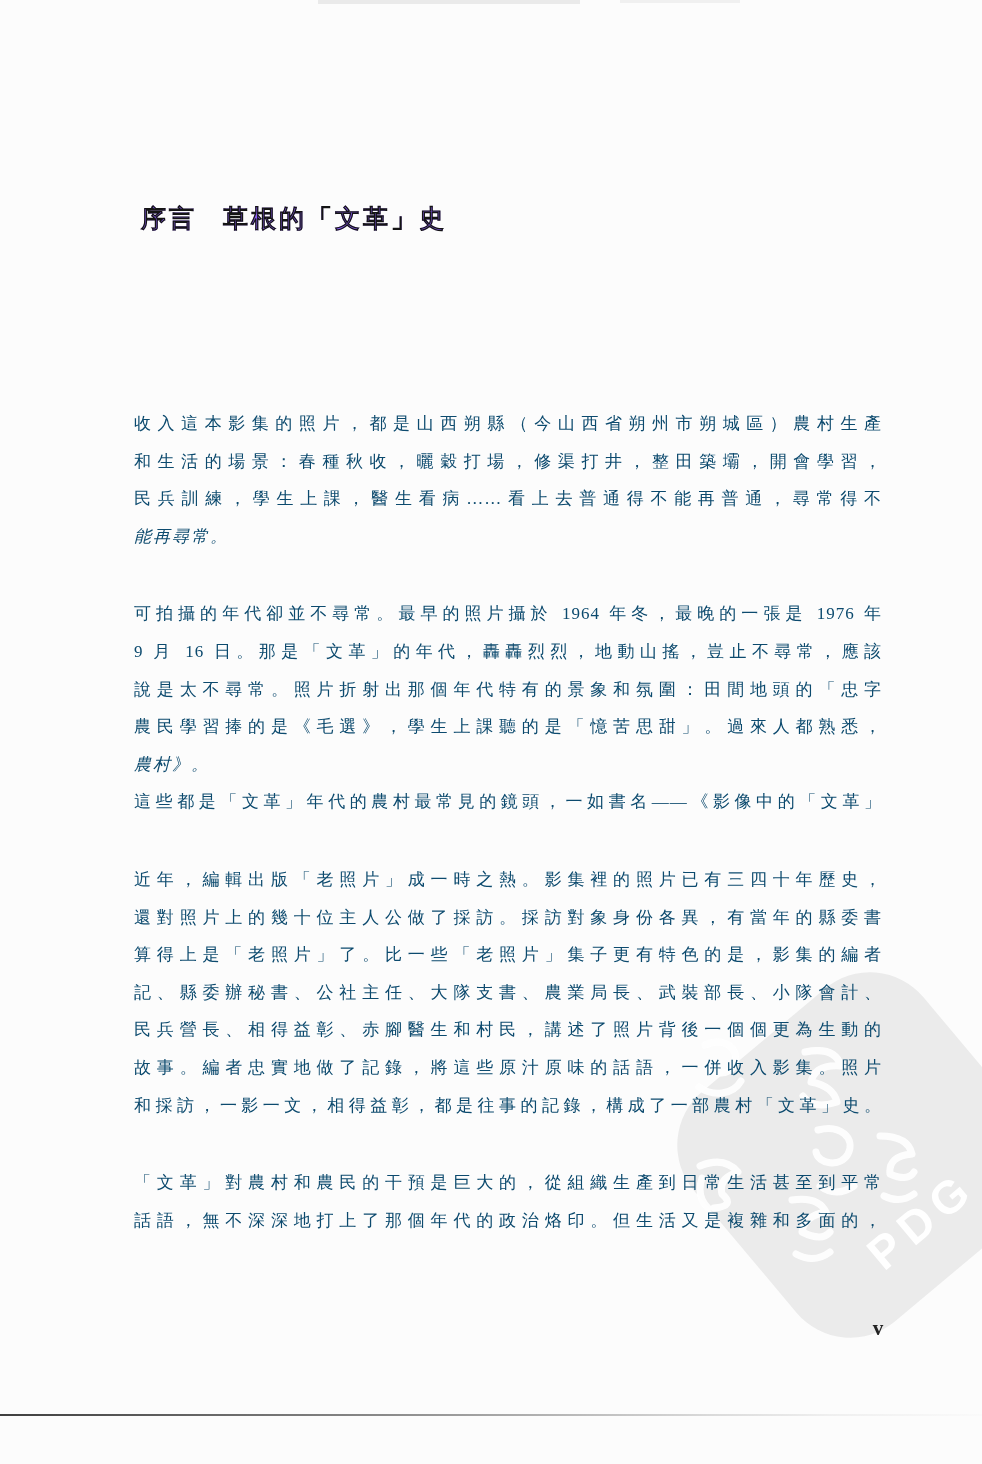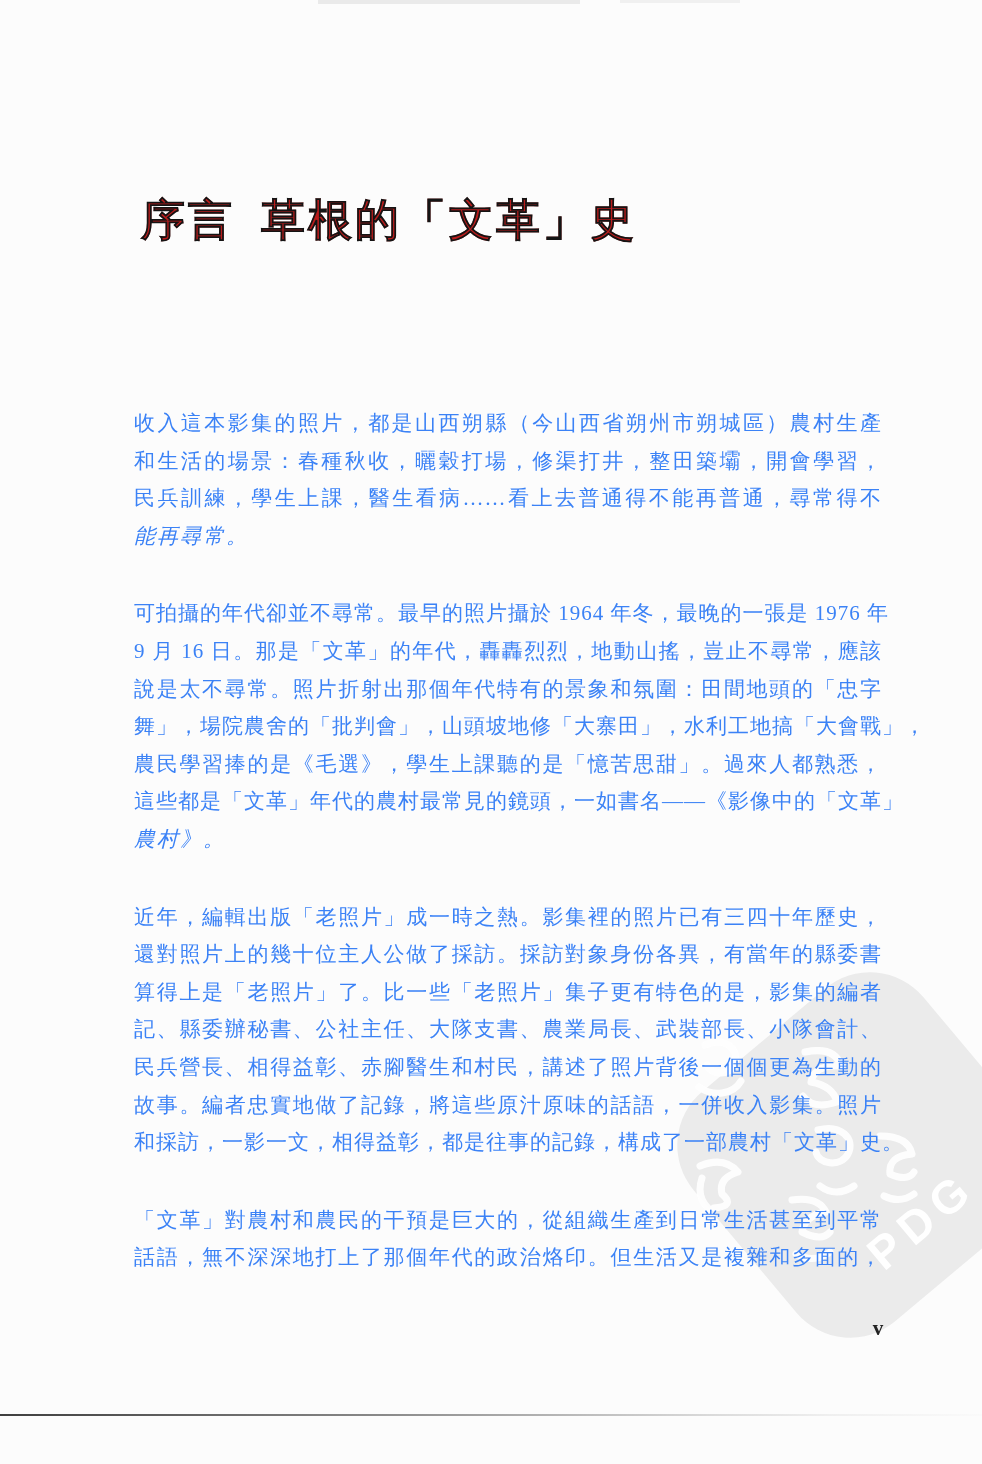--- a/index.html
+++ b/index.html
@@ -20,48 +20,48 @@
     height: 500px;
     z-index: 1;
     pointer-events: none;
   }
   .title {
     position: absolute;
     left: 141px;
     top: 198px;
     margin: 0;
     z-index: 2;
-    font-family: Liberation Serif, serif;
+    font-family: Liberation Mono, monospace;
     font-weight: 900;
-    font-size: 44px;
+    font-size: 25px;
     line-height: 46px;
     letter-spacing: 3px;
-    color: #b91c1c;
+    color: #8b5cf6;
     white-space: nowrap;
     -webkit-text-stroke: 0.4px #141414;
   }
   .title .gap { display: inline-block; width: 26px; }
   .body {
     position: absolute;
     left: 134px;
     top: 405px;
     width: 748px;
     z-index: 2;
   }
   .paragraph { margin: 0 0 40px 0; }
   .paragraph:last-child { margin-bottom: 0; }
   .line {
-    font-size: 21px;
+    font-size: 17px;
     line-height: 37.6px;
     letter-spacing: 1px;
     white-space: nowrap;
     text-align: justify;
     text-align-last: justify;
     font-feature-settings: "halt";
-    color: #3b82f6;
+    color: #0c4a6e;
   }
   .line.short {
     text-align-last: left;
     letter-spacing: 2px;
     font-style: italic;
   }
   .pageno {
     position: absolute;
     left: 858px;
     top: 1316px;
@@ -122,24 +122,23 @@
       <div class="paragraph">
         <div class="line">收入這本影集的照片，都是山西朔縣（今山西省朔州市朔城區）農村生產</div>
         <div class="line">和生活的場景：春種秋收，曬穀打場，修渠打井，整田築壩，開會學習，</div>
         <div class="line">民兵訓練，學生上課，醫生看病……看上去普通得不能再普通，尋常得不</div>
         <div class="line short">能再尋常。</div>
       </div>
       <div class="paragraph">
         <div class="line">可拍攝的年代卻並不尋常。最早的照片攝於 1964 年冬，最晚的一張是 1976 年</div>
         <div class="line">9 月 16 日。那是「文革」的年代，轟轟烈烈，地動山搖，豈止不尋常，應該</div>
         <div class="line">說是太不尋常。照片折射出那個年代特有的景象和氛圍：田間地頭的「忠字</div>
-        <div class="line">舞」，場院農舍的「批判會」，山頭坡地修「大寨田」，水利工地搞「大會戰」，</div>
         <div class="line">農民學習捧的是《毛選》，學生上課聽的是「憶苦思甜」。過來人都熟悉，</div>
+        <div class="line short">農村》。</div>
         <div class="line">這些都是「文革」年代的農村最常見的鏡頭，一如書名——《影像中的「文革」</div>
-        <div class="line short">農村》。</div>
       </div>
       <div class="paragraph">
         <div class="line">近年，編輯出版「老照片」成一時之熱。影集裡的照片已有三四十年歷史，</div>
         <div class="line">還對照片上的幾十位主人公做了採訪。採訪對象身份各異，有當年的縣委書</div>
         <div class="line">算得上是「老照片」了。比一些「老照片」集子更有特色的是，影集的編者</div>
         <div class="line">記、縣委辦秘書、公社主任、大隊支書、農業局長、武裝部長、小隊會計、</div>
         <div class="line">民兵營長、相得益彰、赤腳醫生和村民，講述了照片背後一個個更為生動的</div>
         <div class="line">故事。編者忠實地做了記錄，將這些原汁原味的話語，一併收入影集。照片</div>
         <div class="line">和採訪，一影一文，相得益彰，都是往事的記錄，構成了一部農村「文革」史。</div>
       </div>

